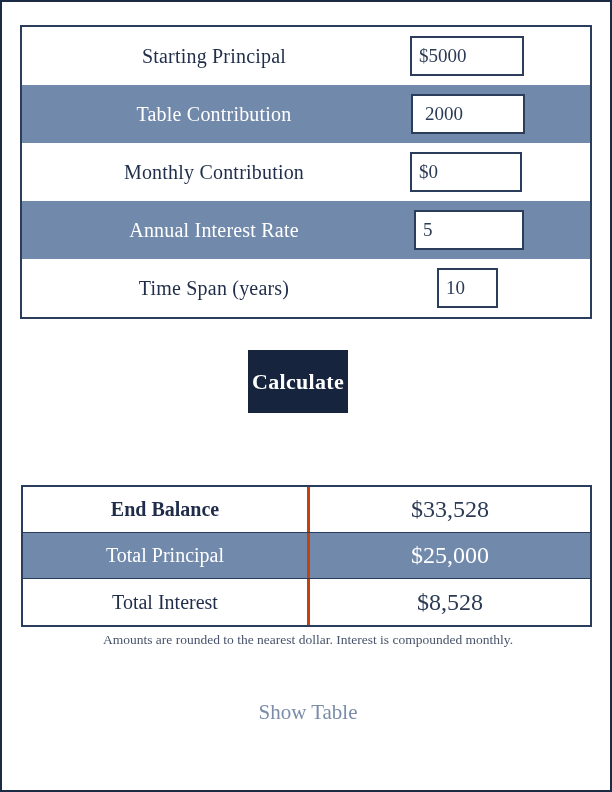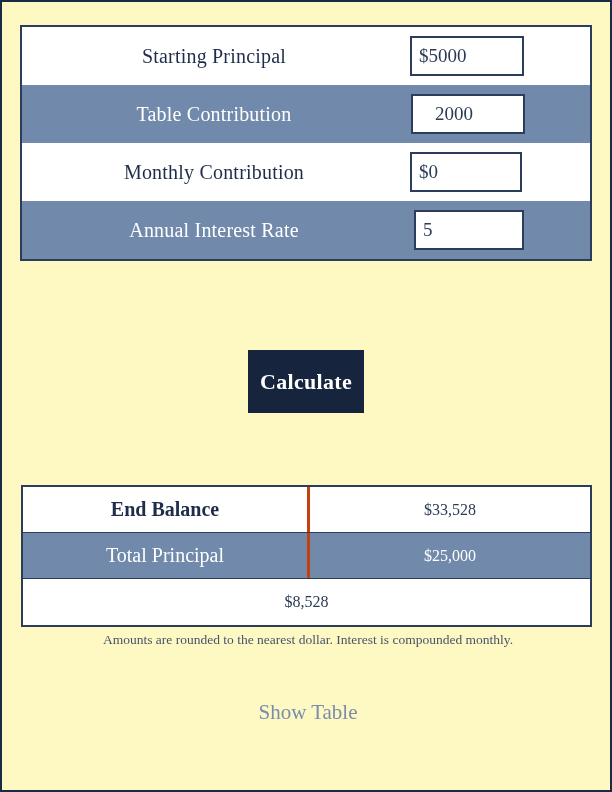--- a/index.html
+++ b/index.html
@@ -11,21 +11,21 @@
     height: 792px;
     background: #b5c7ea;
     font-family: "Liberation Serif", "DejaVu Serif", serif;
     overflow: hidden;
   }
   #page {
     position: relative;
     width: 612px;
     height: 792px;
     box-sizing: border-box;
-    background: #fef9c3;
+    background: #ffffff;
     border: 2px solid #1c2b44;
   }
 
   
   #input-table {
     position: absolute;
     left: 18px;
     top: 23px;
     width: 572px;
     box-sizing: border-box;
@@ -62,31 +62,31 @@
     border: 2px solid #2c3d5c;
     font-family: "Liberation Serif", "DejaVu Serif", serif;
     font-size: 19px;
     color: #2b3a55;
     display: flex;
     align-items: center;
     padding: 0 7px;
     outline: none;
   }
   .f-w114 { width: 114px; margin-left: 0px; }
-  .f-w114b { width: 114px; margin-left: 1px; padding-left: 22px; }
+  .f-w114b { width: 114px; margin-left: 1px; padding-left: 12px; }
   .f-w112 { width: 112px; margin-left: 0px; }
   .f-w110 { width: 110px; margin-left: 4px; }
   .f-w61  { width: 61px;  margin-left: 27px; }
 
   
   #calculate-button {
     position: absolute;
     left: 246px;
     top: 348px;
-    width: 116px;
+    width: 100px;
     height: 63px;
     background: #16243d;
     color: #ffffff;
     border: 0;
     font-family: "Liberation Serif", "DejaVu Serif", serif;
     font-size: 22px;
     font-weight: bold;
     letter-spacing: .3px;
     cursor: pointer;
     display: flex;
@@ -122,21 +122,21 @@
     font-size: 20px;
     color: #1f2d4a;
     border-right: 3px solid #c2410c;
   }
   .res-value {
     flex: 1;
     box-sizing: border-box;
     display: flex;
     align-items: center;
     justify-content: center;
-    font-size: 16px;
+    font-size: 24px;
     color: #2b3a55;
   }
   .res-row.even .res-label,
   .res-row.even .res-value { color: #ffffff; }
   .res-row.bold .res-label { font-weight: bold; }
 
   
   #footnote {
     position: absolute;
     left: 0;
@@ -186,38 +186,45 @@
       </div>
     </div>
 
     <div class="in-row even">
       <div class="in-label">Annual Interest Rate</div>
       <div class="in-field-wrap">
         <div class="in-field f-w110">5</div>
       </div>
     </div>
 
+    <div class="in-row odd">
+      <div class="in-label">Time Span (years)</div>
+      <div class="in-field-wrap">
+        <div class="in-field f-w61">10</div>
+      </div>
+    </div>
 
   </div>
 
   <button id="calculate-button">Calculate</button>
 
   <div id="results-table">
 
     <div class="res-row odd bold">
       <div class="res-label">End Balance</div>
       <div class="res-value">$33,528</div>
     </div>
 
     <div class="res-row even">
       <div class="res-label">Total Principal</div>
       <div class="res-value">$25,000</div>
     </div>
 
     <div class="res-row odd">
+      <div class="res-label">Total Interest</div>
       <div class="res-value">$8,528</div>
     </div>
 
   </div>
 
   <div id="footnote">Amounts are rounded to the nearest dollar. Interest is compounded monthly.</div>
 
   <div id="show-table-link">Show Table</div>
 
 </div>

